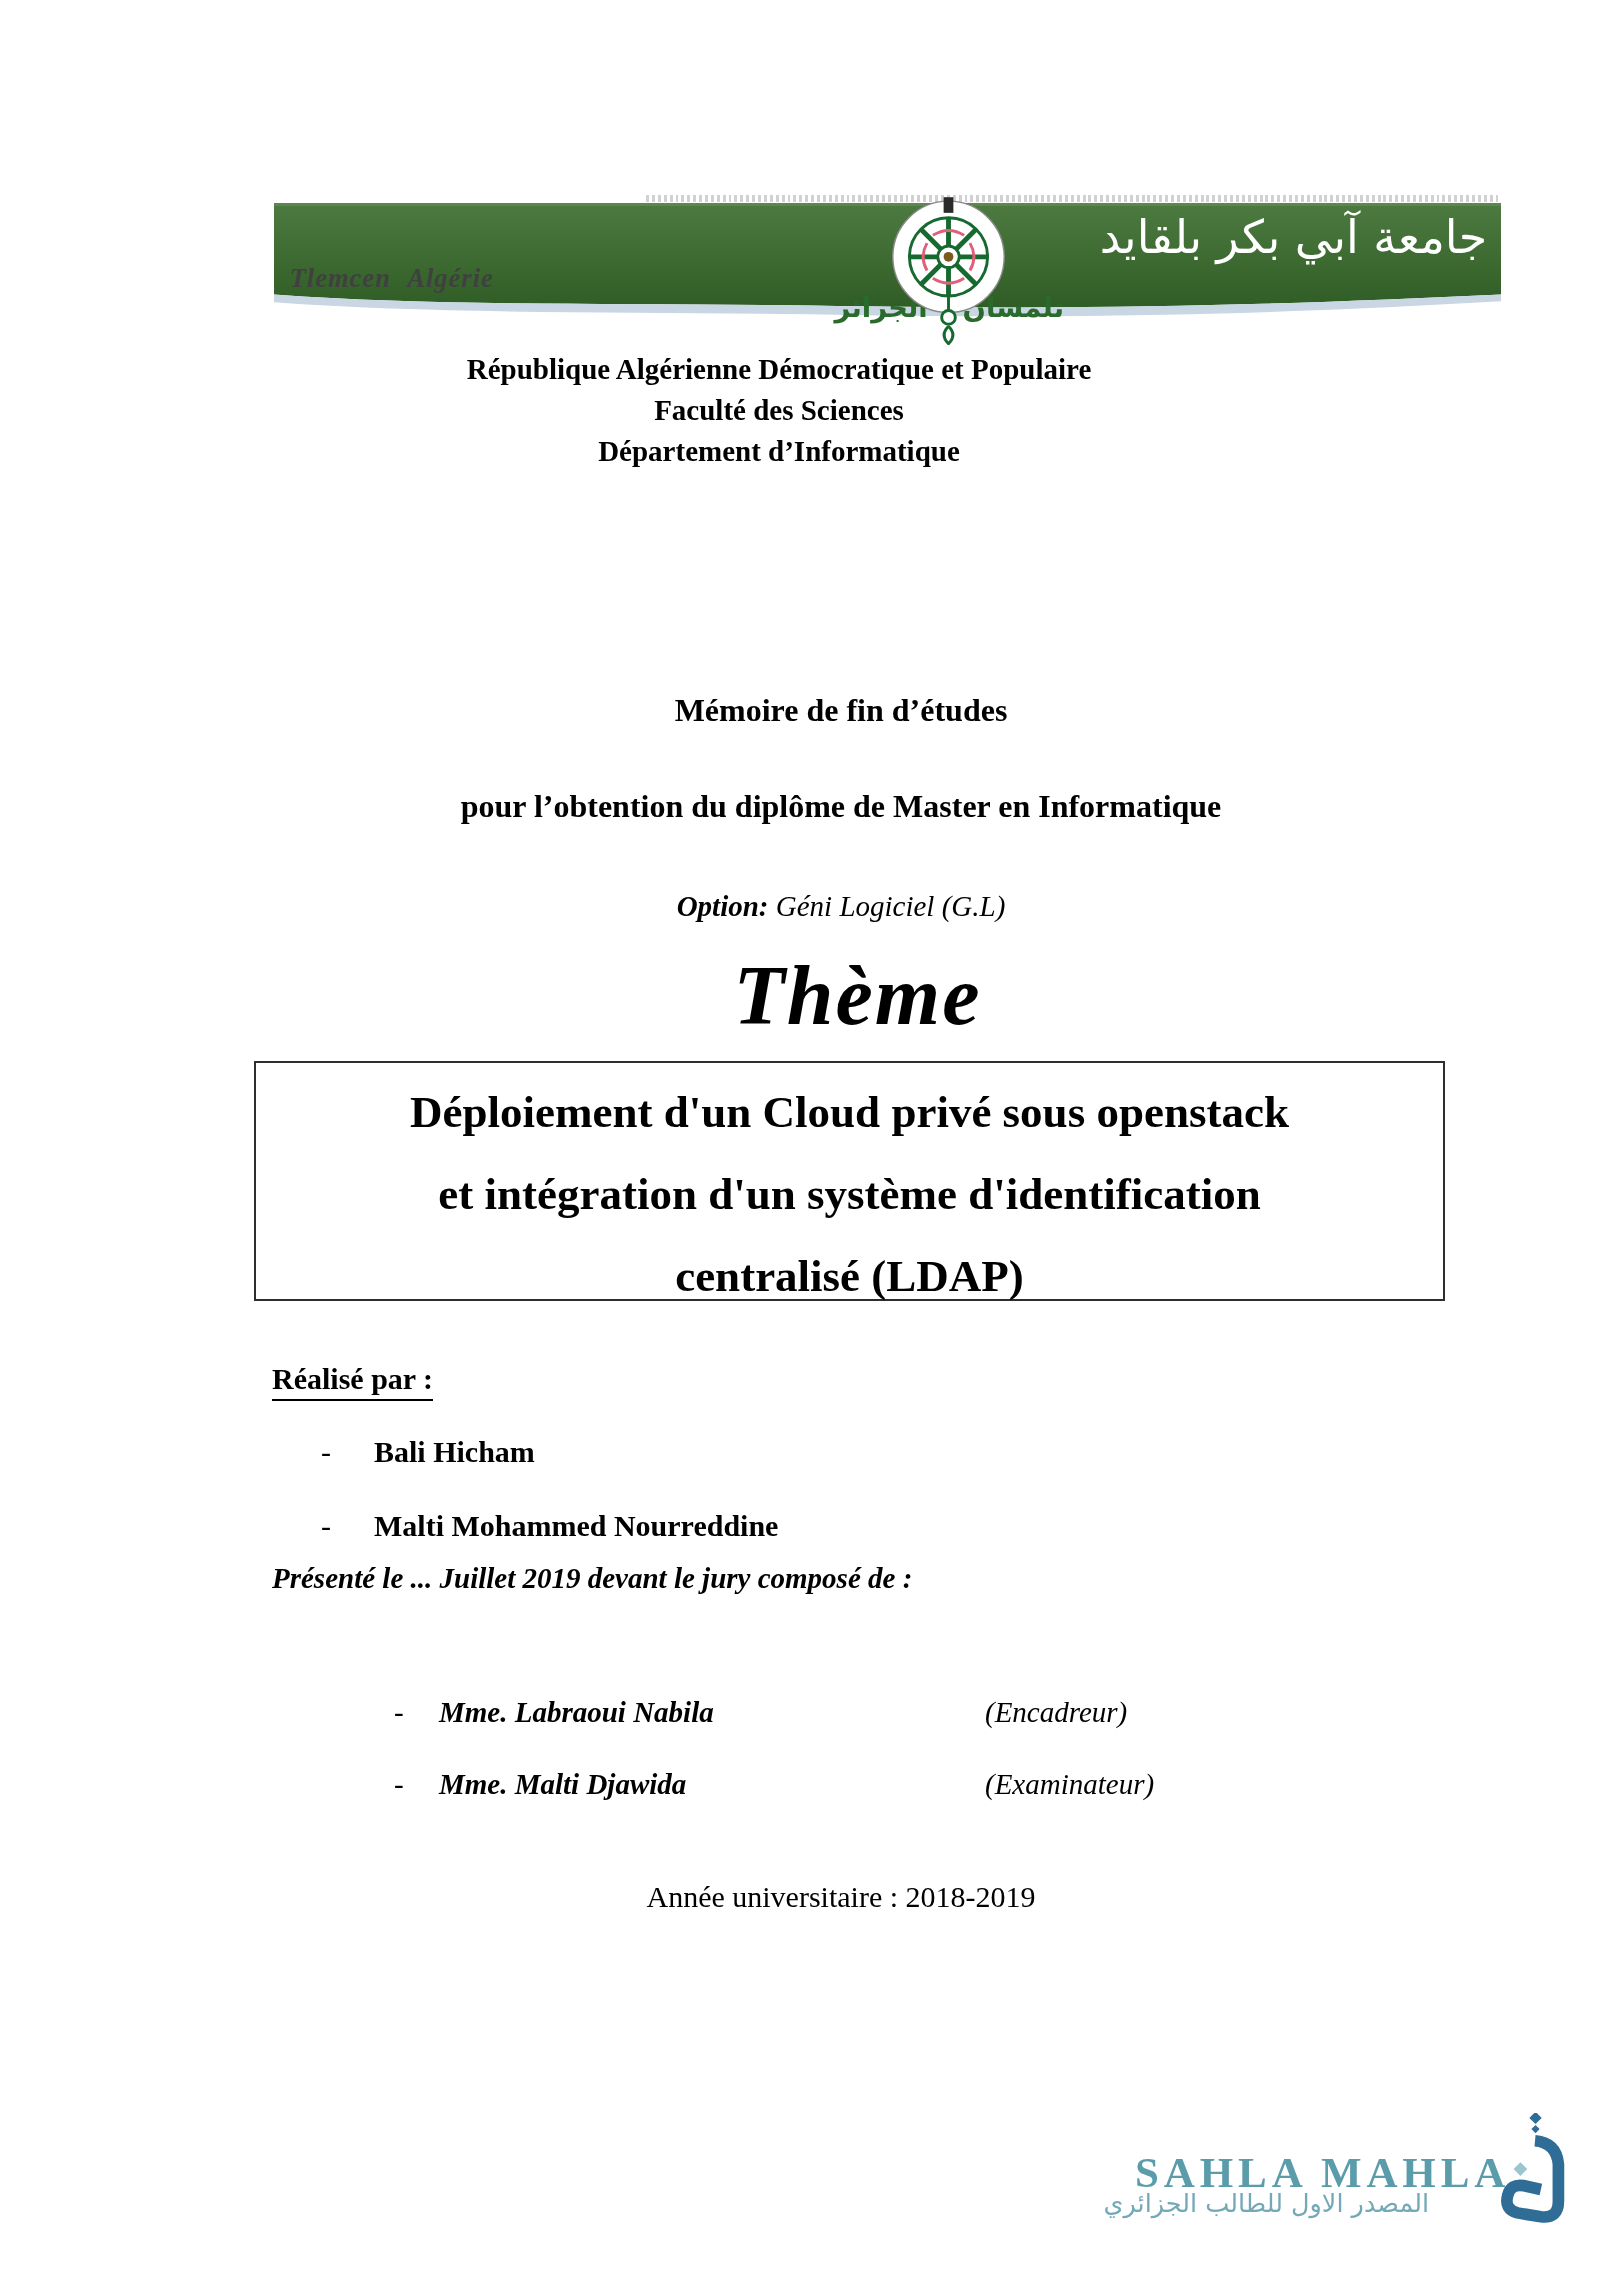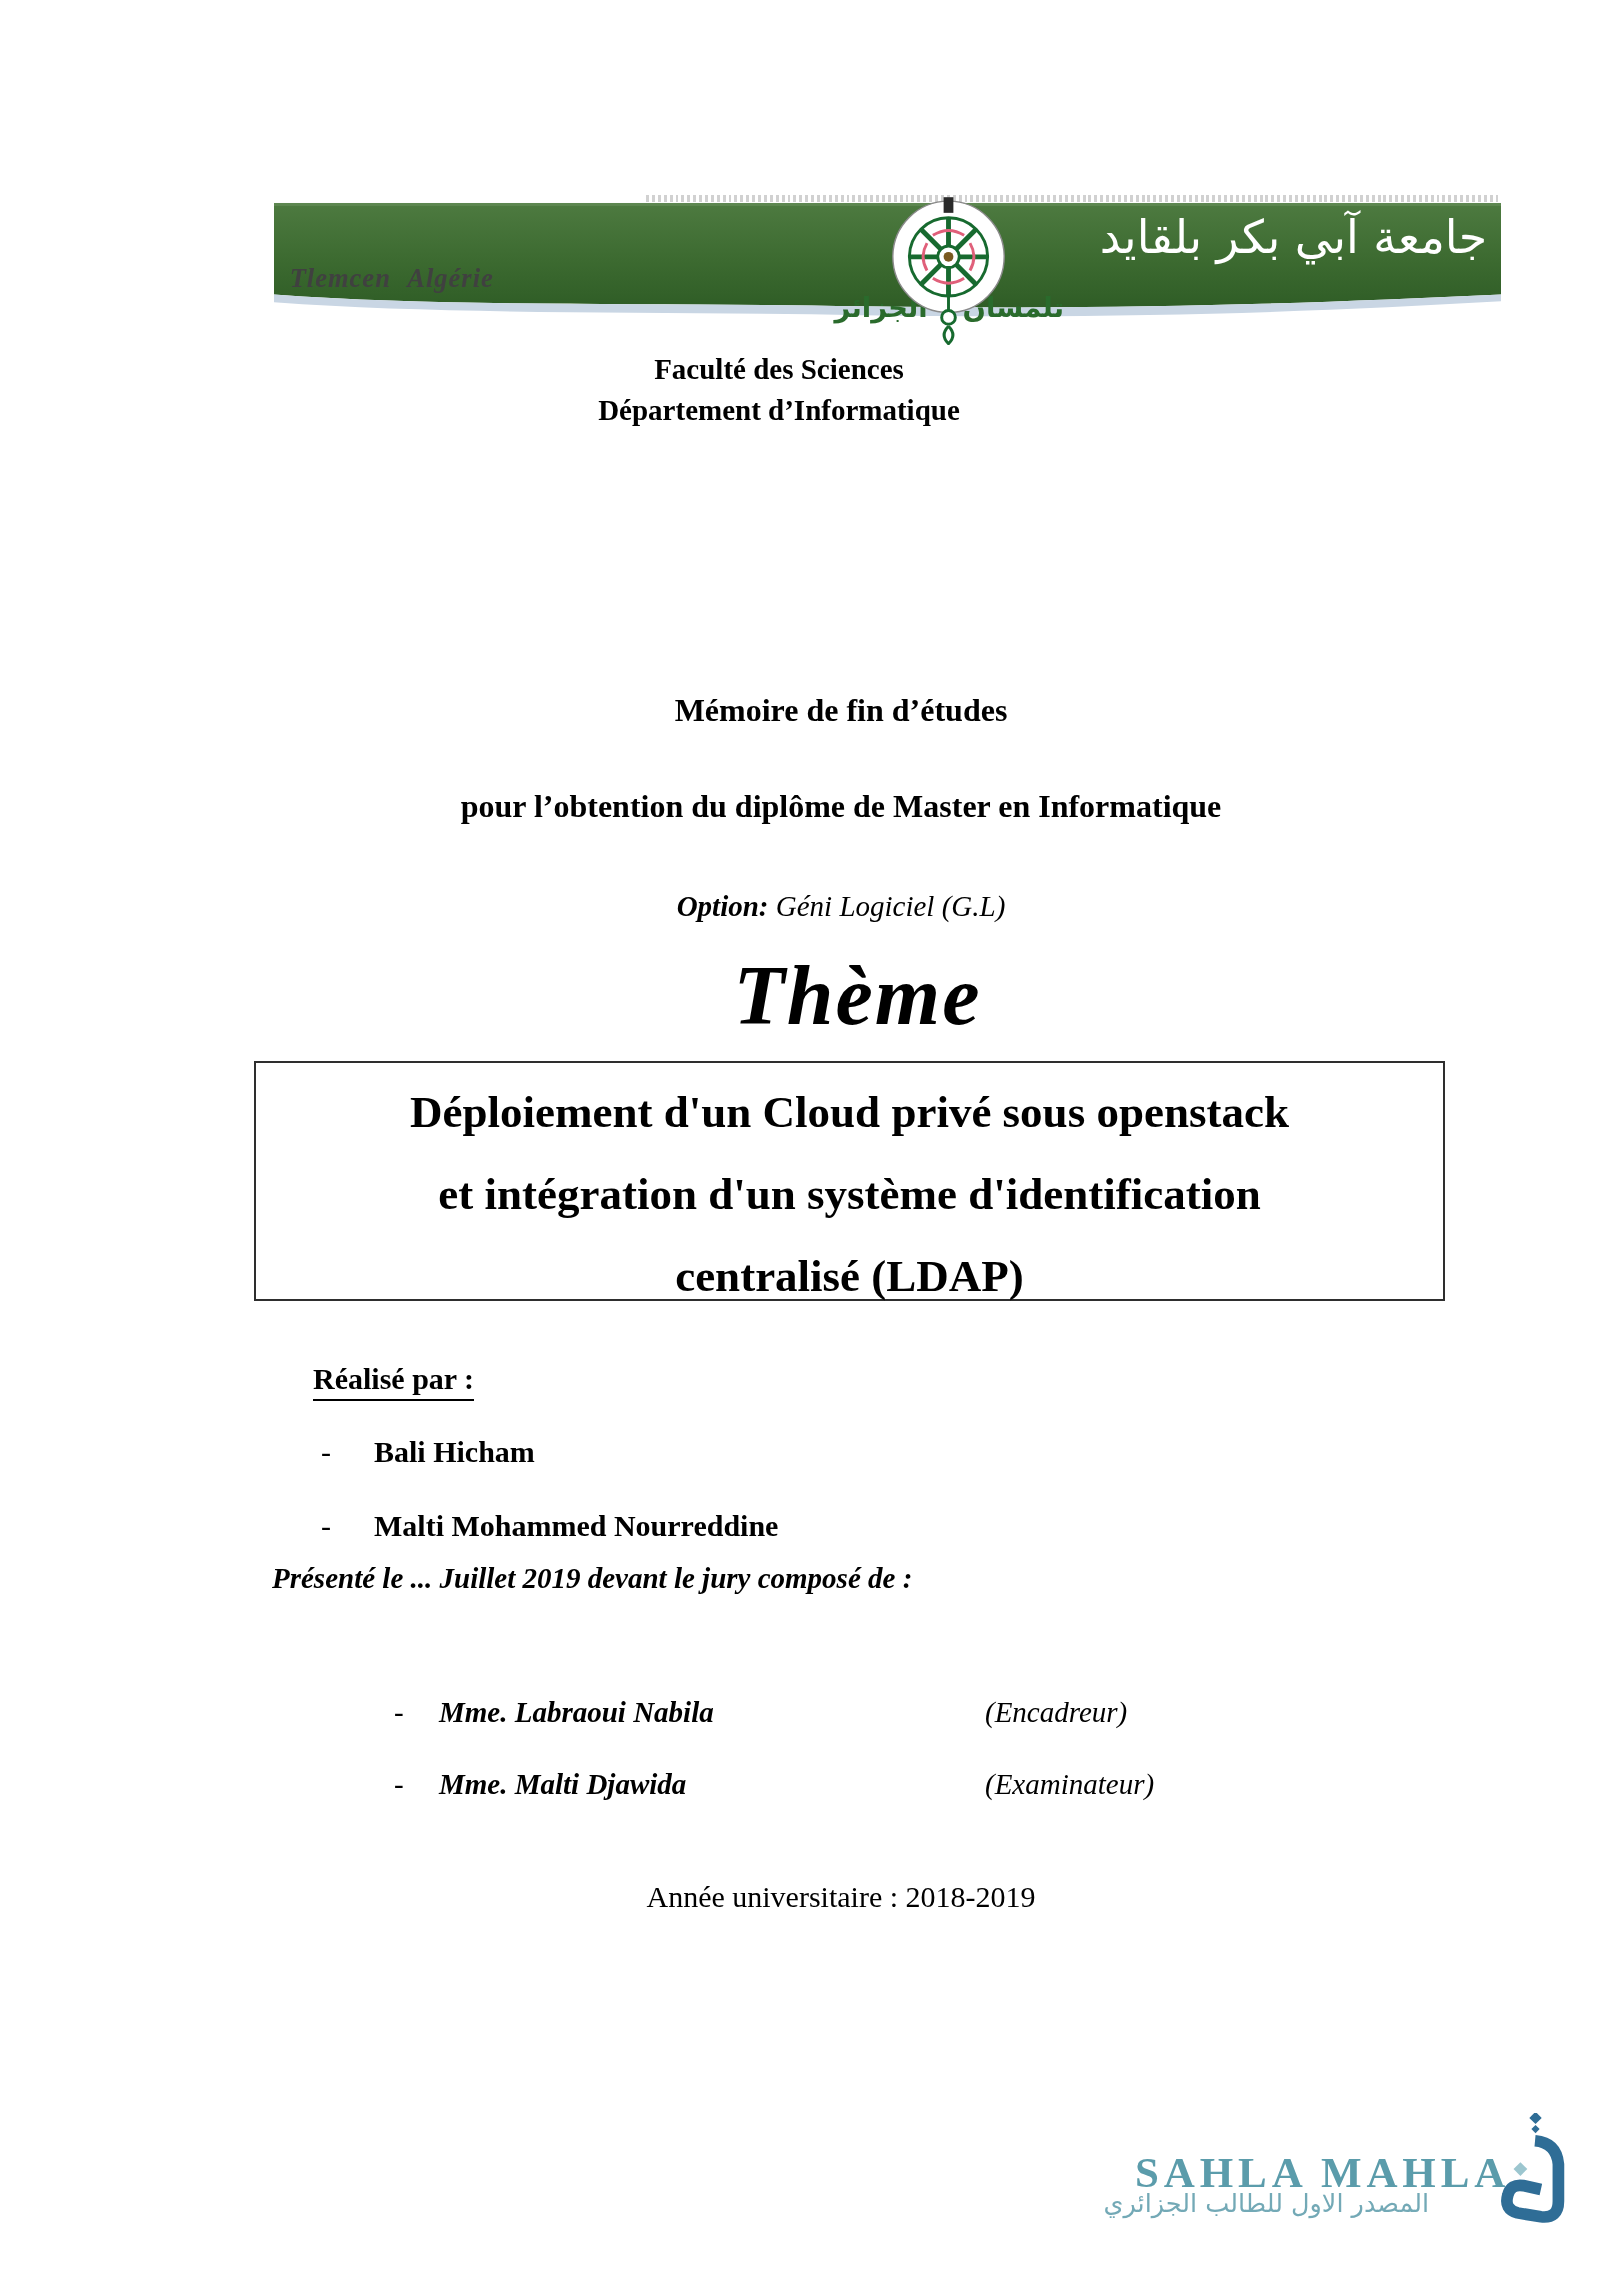--- a/index.html
+++ b/index.html
@@ -29,21 +29,21 @@
   .option{left:181px;top:890px;width:1320px;text-align:center;font-size:29px;font-style:italic;}
   .option .lbl{font-weight:bold;}
   .theme{left:181px;top:947px;width:1353px;text-align:center;font-size:84px;font-style:italic;font-weight:bold;letter-spacing:2px;}
 
   
   .title-box{left:254px;top:1061px;width:1191px;height:240px;border:2px solid #2e2e2e;box-sizing:border-box;
     text-align:center;font-weight:bold;font-size:45px;line-height:82px;padding-top:8px;}
 
   
   .realise{left:272px;top:1362px;font-size:30px;font-weight:bold;}
-  .realise span{display:inline-block;border-bottom:2.9px solid #000;padding-bottom:2.9px;margin-left:41px;}
+  .realise span{display:inline-block;border-bottom:2.9px solid #000;padding-bottom:2.9px;}
   .author-row{position:absolute;left:321px;font-size:30px;font-weight:bold;white-space:nowrap;}
   .author-row .dash{display:inline-block;width:53px;font-weight:normal;}
 
   
   .presente{left:272px;top:1562px;font-size:29px;font-style:italic;white-space:nowrap;font-weight:bold;}
   .jury-row{position:absolute;left:394px;font-size:29px;font-style:italic;white-space:nowrap;}
   .jury-row .dash{display:inline-block;width:45px;}
   .jury-row .jname{display:inline-block;width:546px;font-weight:bold;}
 
   
@@ -92,20 +92,21 @@
       </g>
       <circle cx="66" cy="62" r="11" fill="#ffffff" stroke="#176a2f" stroke-width="3"></circle>
       <circle cx="66" cy="62" r="5" fill="#7a5a20"></circle>
       <line x1="66" y1="102" x2="66" y2="117" stroke="#176a2f" stroke-width="3"></line>
       <circle cx="66" cy="124" r="7" fill="#ffffff" stroke="#176a2f" stroke-width="3"></circle>
       <path d="M66 133 q9 9 0 18 q-9 -9 0 -18" fill="#ffffff" stroke="#176a2f" stroke-width="3"></path>
     </svg>
   </div>
 
   <div class="abs inst">
+    <div>République  Algérienne Démocratique  et Populaire</div>
     <div>Faculté des Sciences</div>
     <div>Département d’Informatique</div>
   </div>
 
   <div class="abs memoire">Mémoire de fin d’études</div>
   <div class="abs pour">pour l’obtention du diplôme de Master en Informatique</div>
   <div class="abs option">
     <span class="lbl">Option:</span><span> Géni Logiciel (G.L)</span>
   </div>
   <div class="abs theme">Thème</div>

